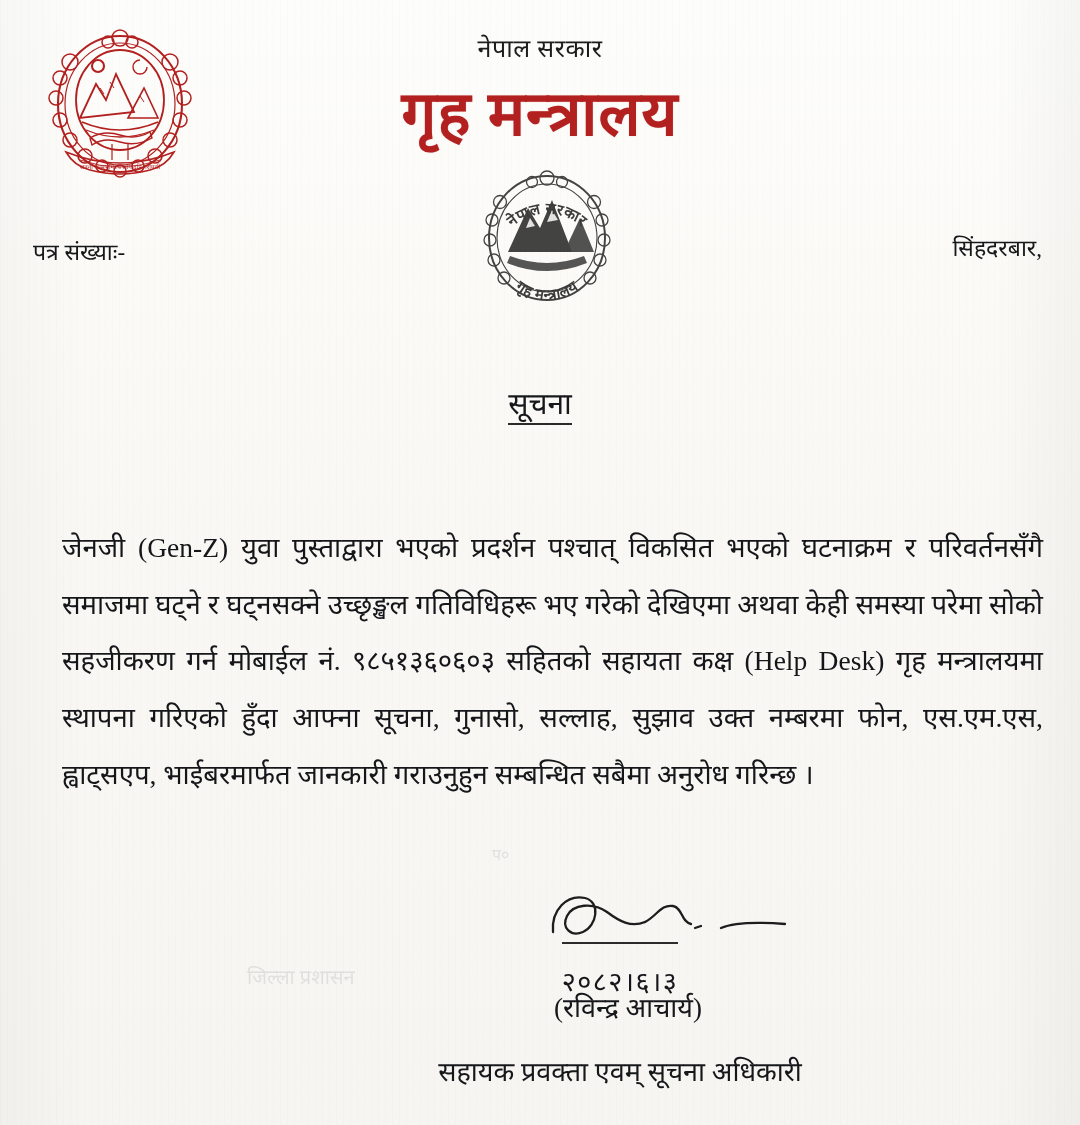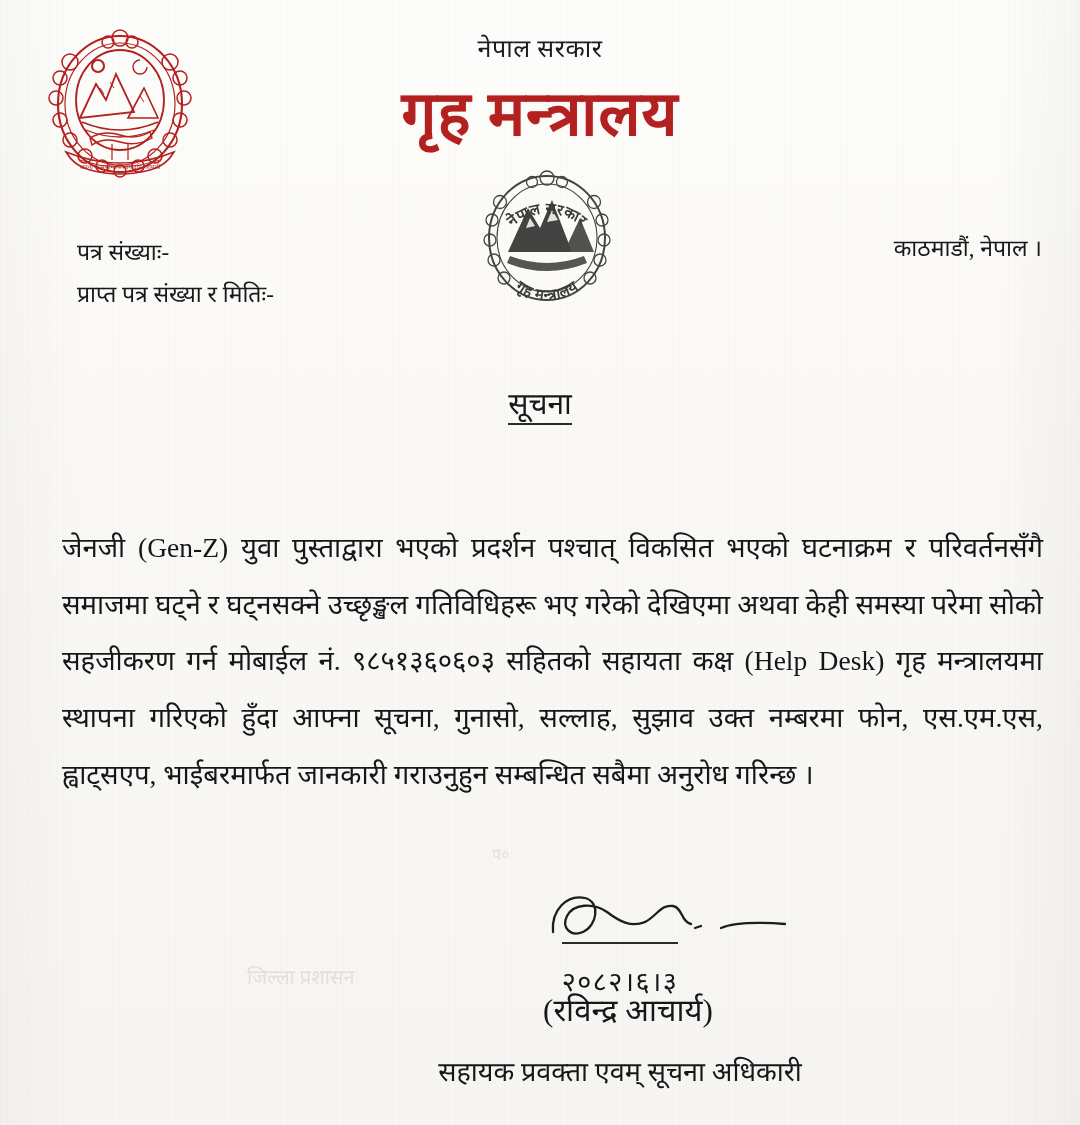--- a/index.html
+++ b/index.html
@@ -74,21 +74,21 @@
 
   
   .ref-block {
     position: absolute;
     left: 33px;
     top: 232px;
     font-size: 23px;
     line-height: 1.82;
     color: #16181c;
   }
-  .ref-block div { white-space: nowrap; margin-left: 44px; }
+  .ref-block div { white-space: nowrap; }
 
   
   .addr-block {
     position: absolute;
     right: 38px;
     top: 230px;
     text-align: right;
     font-size: 23px;
     line-height: 1.62;
     color: #16181c;
@@ -145,21 +145,21 @@
     border-top: 2px solid #2b2b2b;
     padding-top: 18px;
     transform: translateX(80px);
   }
   .sign-name {
     position: absolute;
     left: 16px;
     right: 0;
     top: 988px;
     text-align: center;
-    font-size: 31px;
+    font-size: 27px;
     color: #15171b;
   }
   .sign-name span { display: inline-block; transform: translateX(80px); }
   .sign-designation {
     position: absolute;
     left: 0;
     right: 0;
     top: 1052px;
     text-align: center;
     font-size: 27px;
@@ -277,25 +277,24 @@
       </text>
       <text font-size="15" font-weight="bold" letter-spacing="0.5">
         <textPath href="#arcBot" startOffset="50%" text-anchor="middle">गृह मन्त्रालय</textPath>
       </text>
     </g>
   </svg>
 </div>
 
 <div class="ref-block">
   <div>पत्र संख्याः-</div>
-  <div>प्राप्त पत्र संख्या र मितिः-</div>
 </div>
 
 <div class="addr-block">
-  <div>काठमाडौं, नेपाल ।</div>
+  <div>सिंहदरबार,</div>
 </div>
 
 <div class="subject">
   <span>सूचना</span>
 </div>
 
 <div class="body-text">जेनजी (Gen-Z) युवा पुस्ताद्वारा भएको प्रदर्शन पश्चात् विकसित भएको घटनाक्रम र परिवर्तनसँगै समाजमा घट्ने र घट्नसक्ने उच्छृङ्खल गतिविधिहरू भए गरेको देखिएमा अथवा केही समस्या परेमा सोको सहजीकरण गर्न मोबाईल नं. ९८५१३६०६०३ सहितको सहायता कक्ष (Help Desk) गृह मन्त्रालयमा स्थापना गरिएको हुँदा आफ्ना सूचना, गुनासो, सल्लाह, सुझाव उक्त नम्बरमा फोन, एस.एम.एस, ह्वाट्सएप, भाईबरमार्फत जानकारी गराउनुहुन सम्बन्धित सबैमा अनुरोध गरिन्छ ।</div>
 
 <div class="sign-mark">
   <svg viewBox="0 0 300 60" width="300" height="60" aria-hidden="true">

